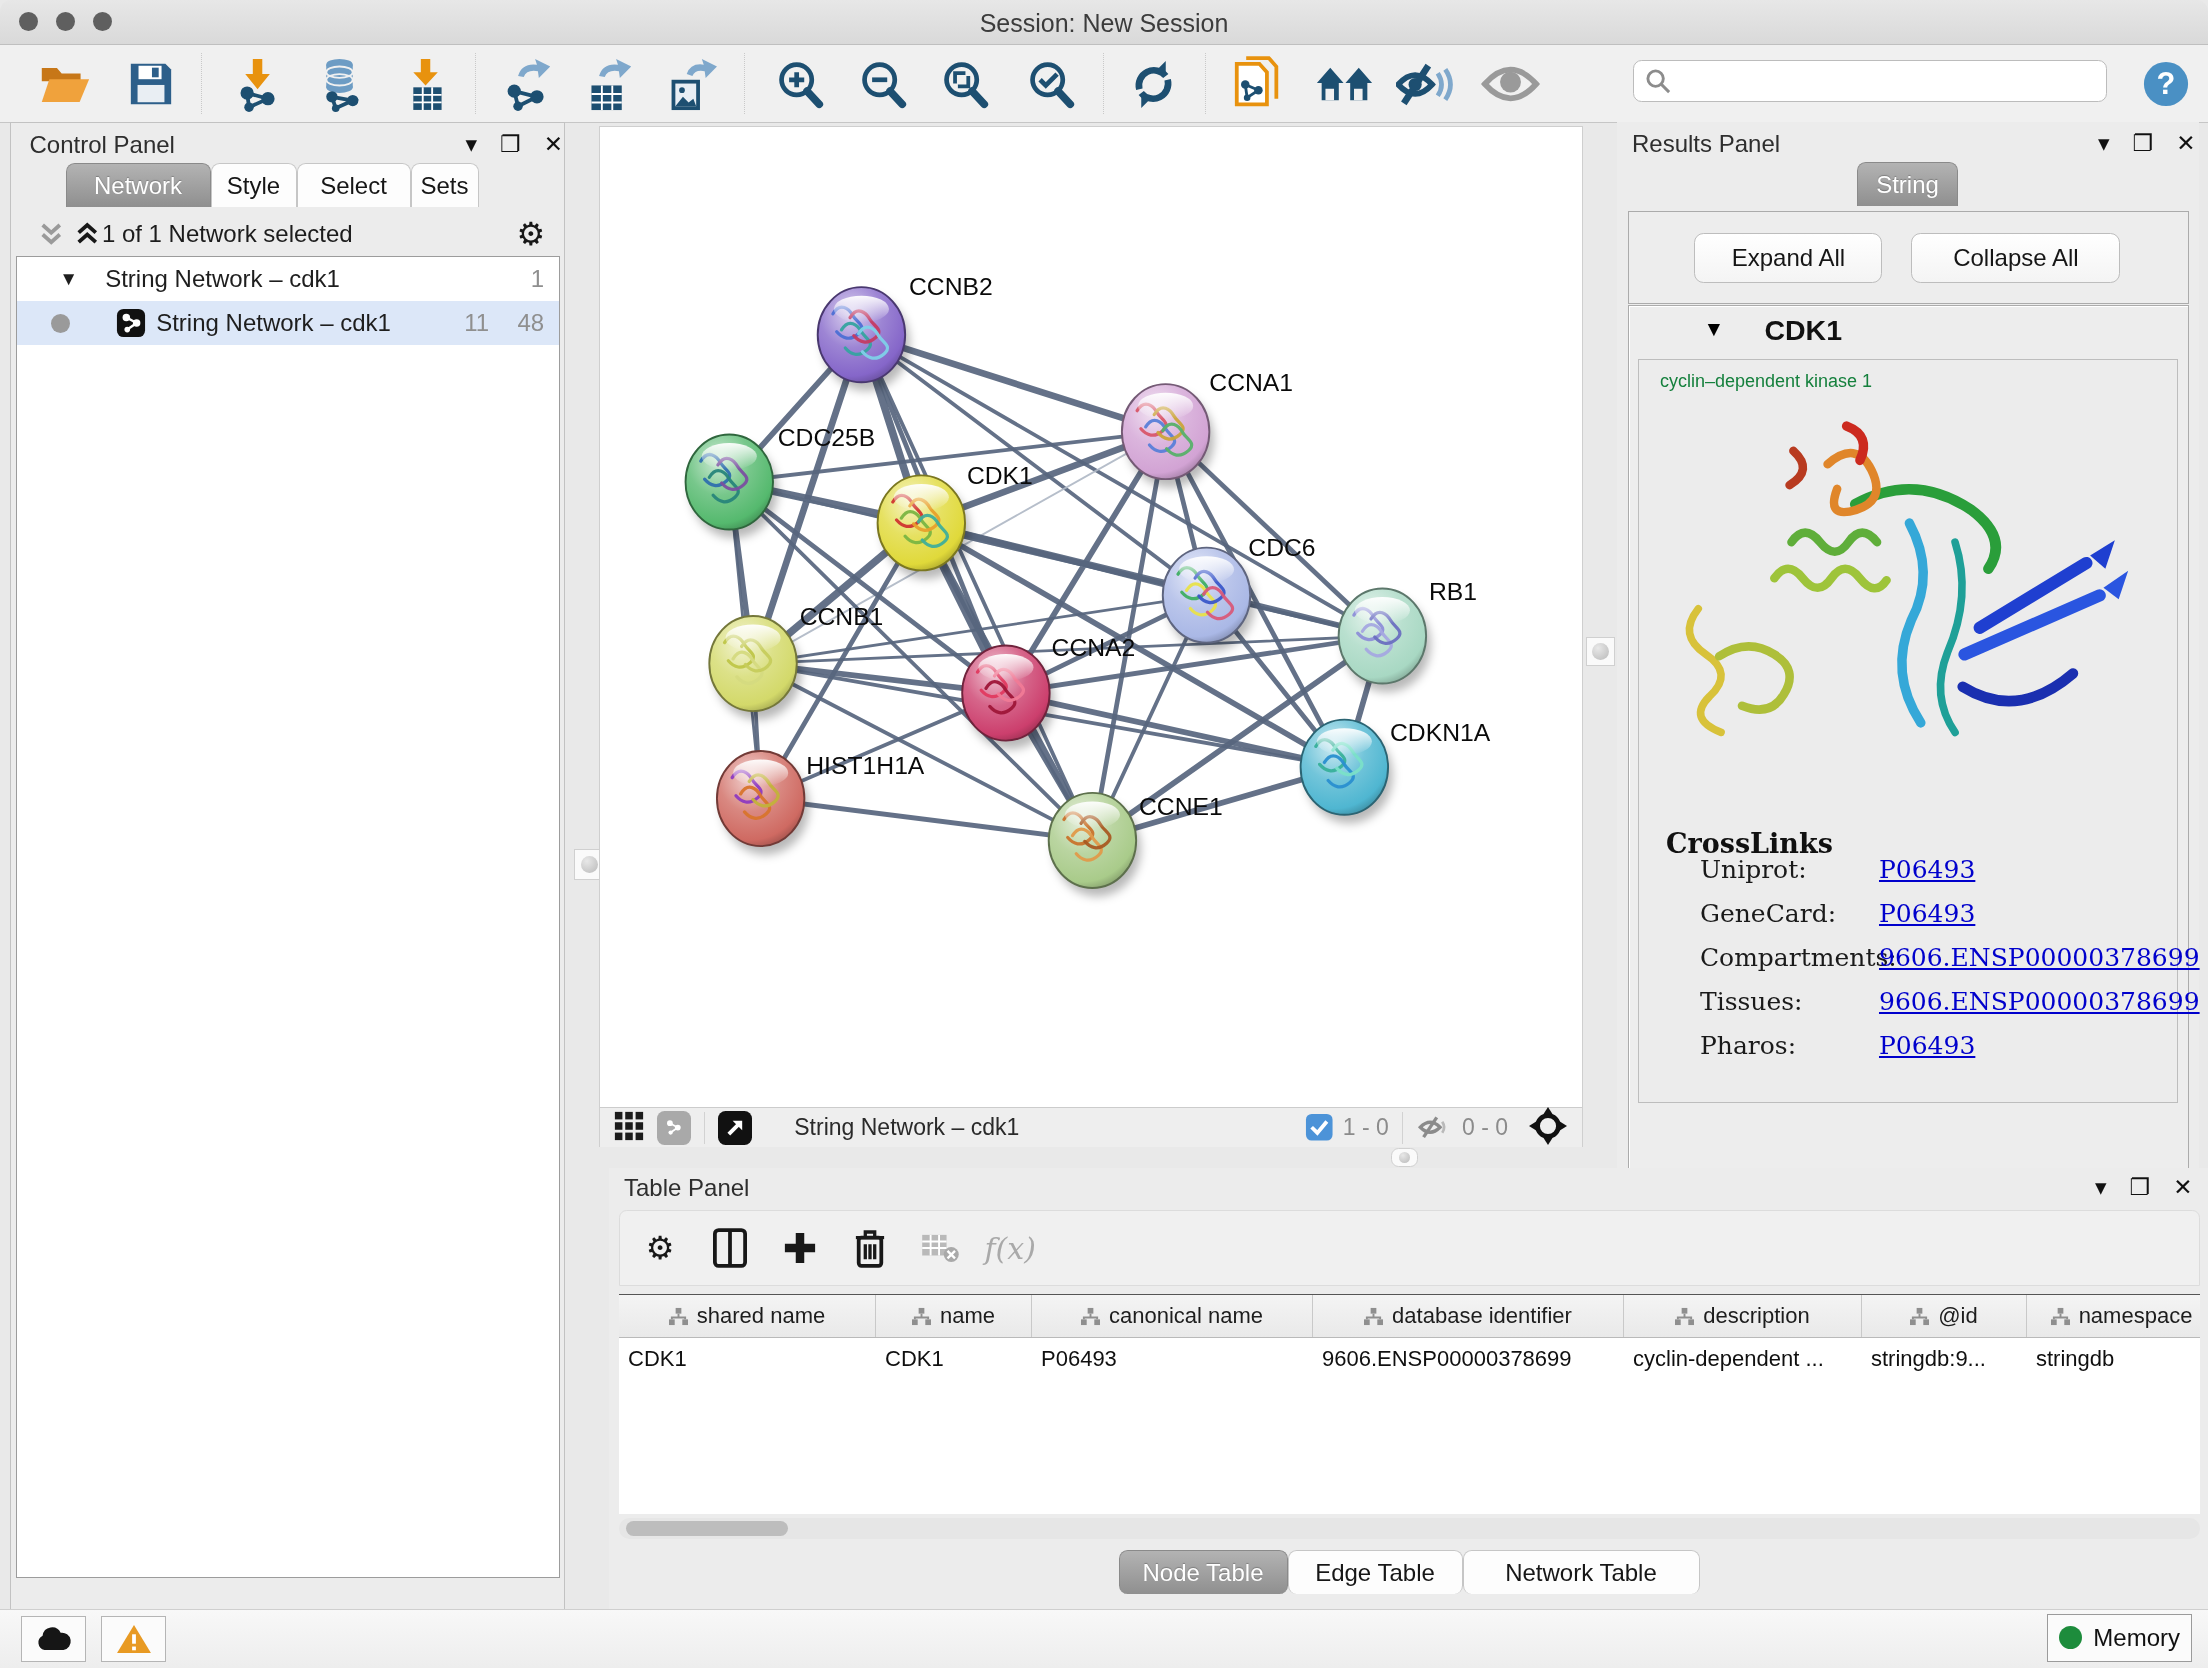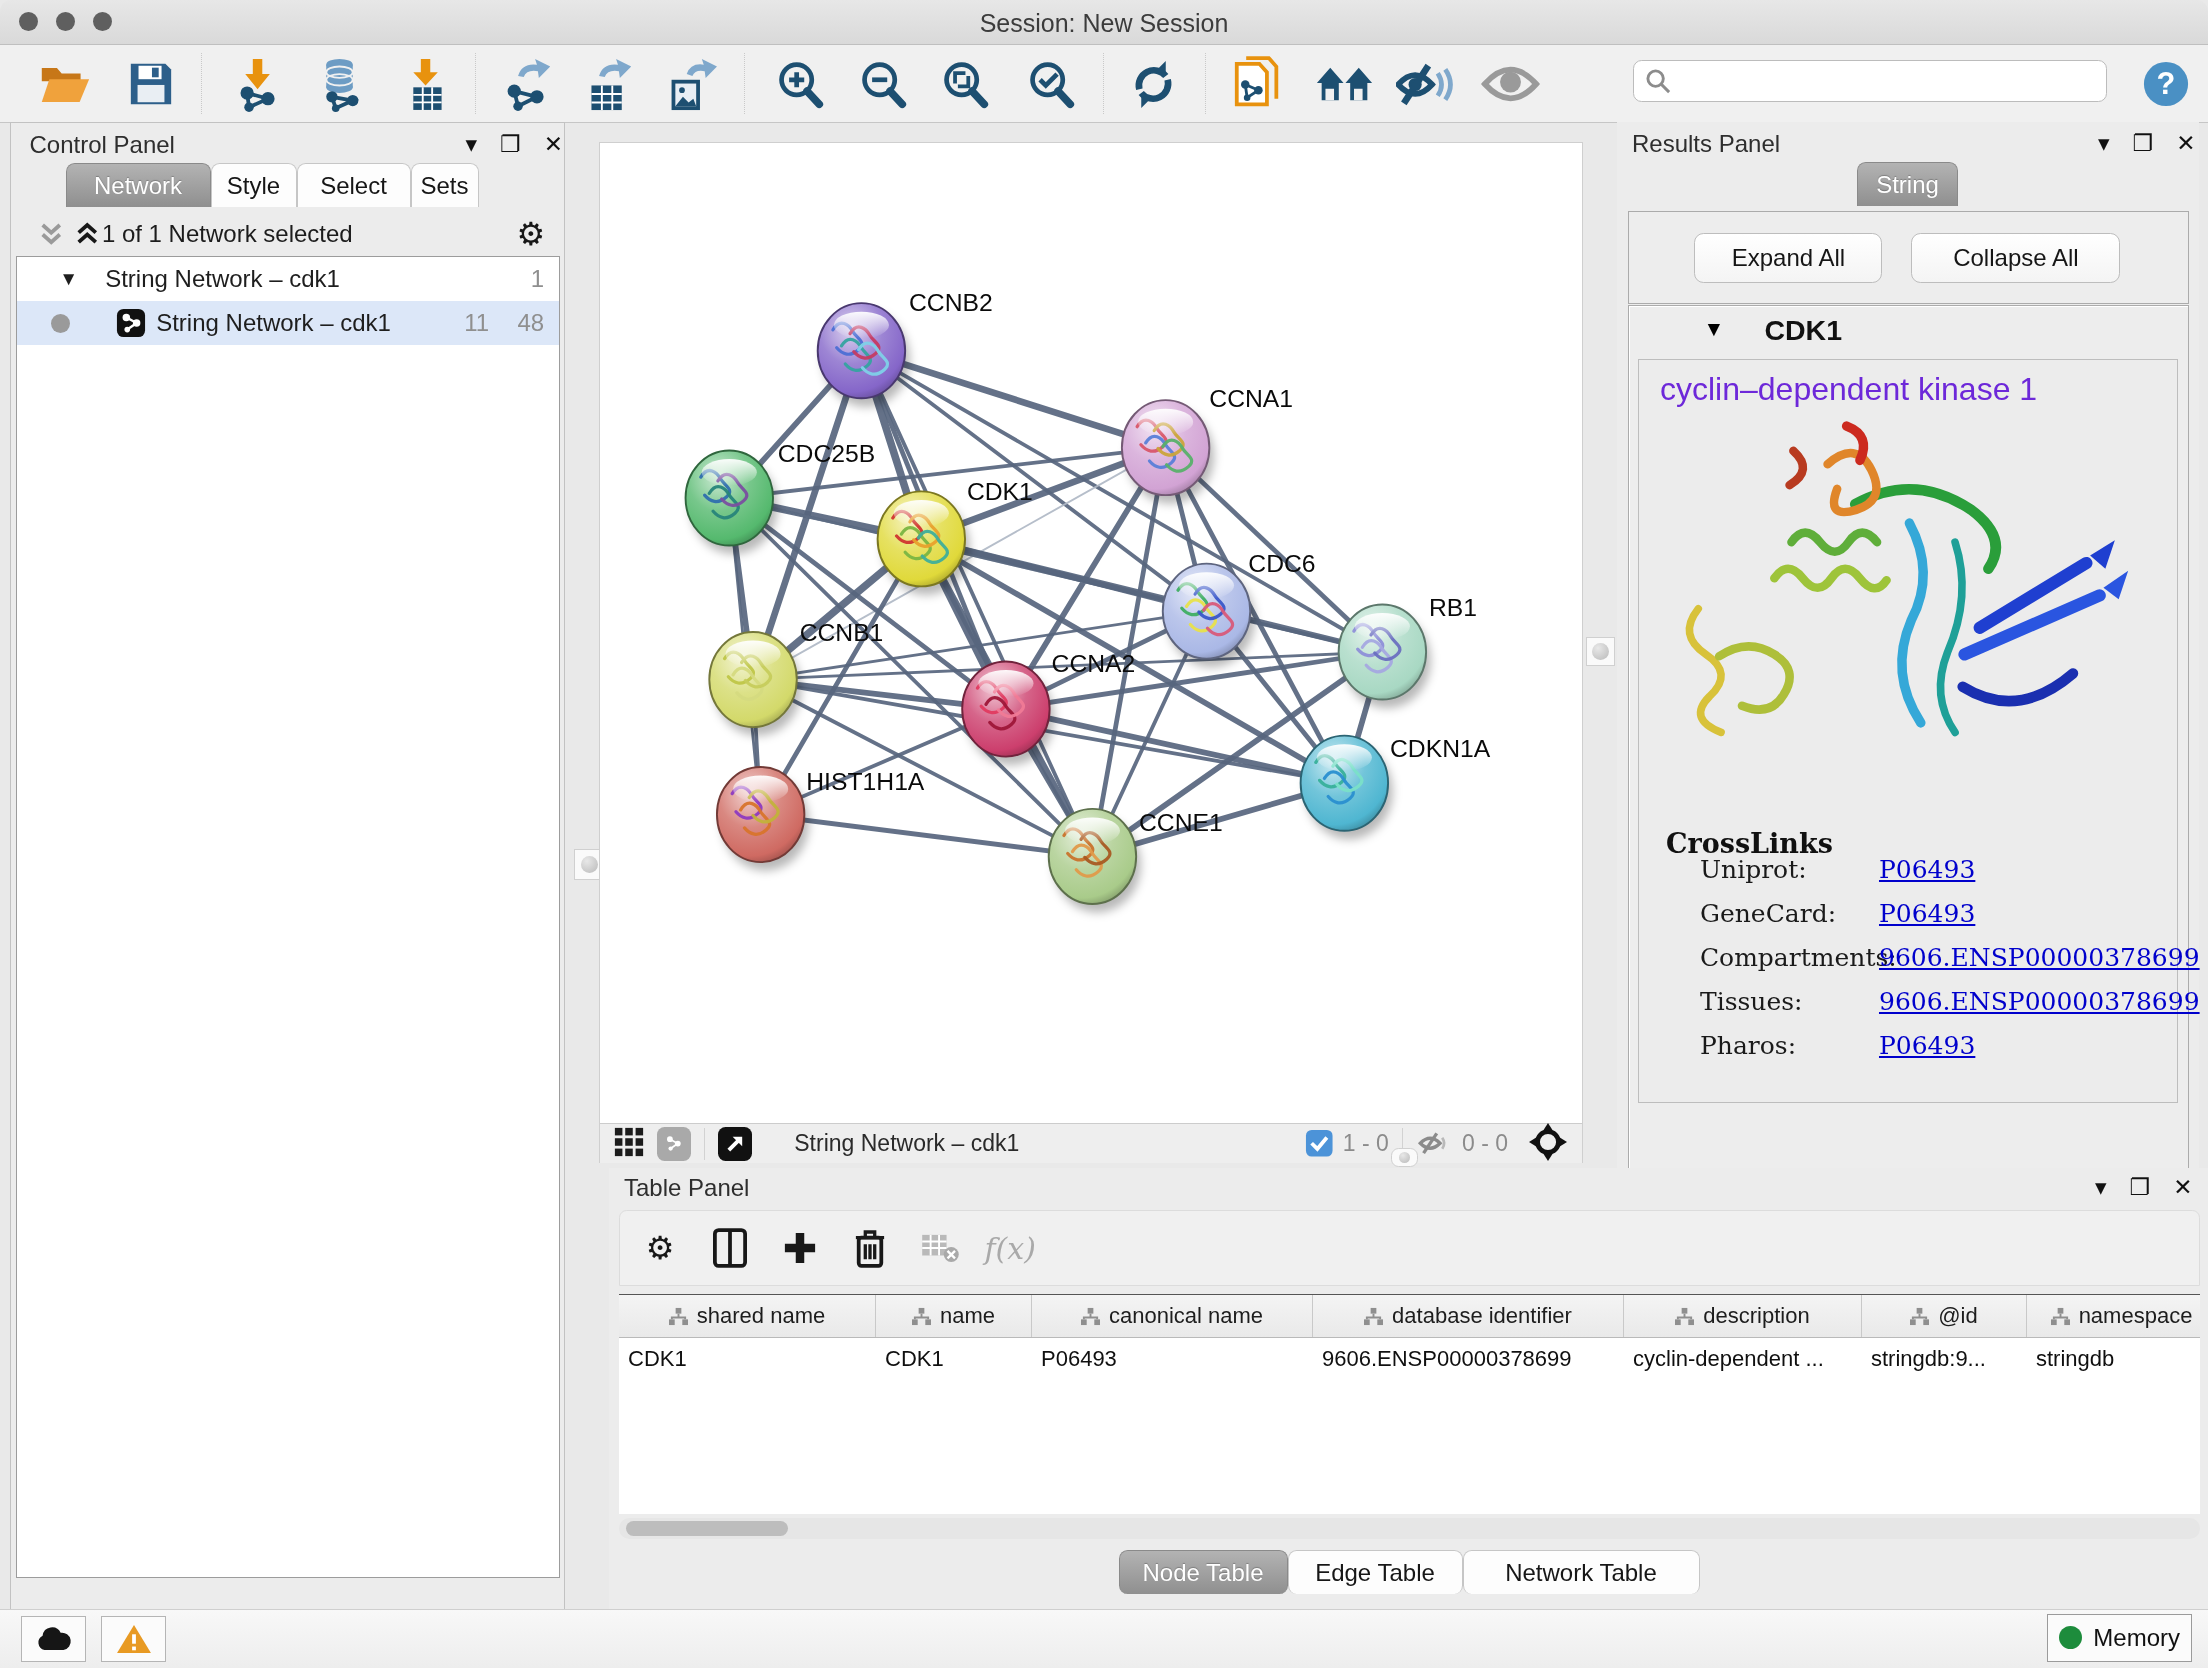--- a/index.html
+++ b/index.html
@@ -22,21 +22,21 @@
   .tab.sel{background:linear-gradient(#b3b3b3,#8f8f8f);color:#fff;border-color:#8a8a8a;text-shadow:0 -1px 1px rgba(0,0,0,.25);}
   .btn{background:linear-gradient(#ffffff,#f4f4f4);border:1.9px solid #bdbdbd;border-radius:9.5px;font-size:24px;color:#161616;display:flex;align-items:center;justify-content:center;}
   
   #control-panel{left:9.5px;top:122px;width:555px;height:1488px;background:#ececec;border:1px solid #c2c2c2;box-sizing:border-box;}
   #cp-subheader{position:absolute;left:3.8px;top:89px;width:546px;height:44px;display:flex;align-items:center;font-size:24px;color:#1c1c1c;}
   #net-tree{position:absolute;left:5.7px;top:133px;width:544px;height:1322px;background:#fff;border:1px solid #9c9c9c;box-sizing:border-box;}
   .tree-row{position:relative;height:44px;display:flex;align-items:center;font-size:24px;color:#1e1e1e;}
   .tree-row.sel{background:#dce7f8;}
   .tcount{position:absolute;color:#8f8f8f;}
   
-  #network-panel{left:599px;top:126px;width:984px;height:1021px;background:#fff;border:1px solid #cfcfcf;box-sizing:border-box;margin-top:16px;}
+  #network-panel{left:599px;top:126px;width:984px;height:1021px;background:#fff;border:1px solid #cfcfcf;box-sizing:border-box;}
   #net-canvas{position:absolute;left:0;top:0;width:982px;height:980px;}
   #net-statusbar{position:absolute;left:0;top:980px;width:982px;height:39px;background:#eeeeee;border-top:1px solid #cccccc;display:flex;align-items:center;}
   .sb-div{width:0;height:32px;border-left:1px solid #d2d2d2;margin:0 13.3px;}
   .sb-text{font-size:23px;color:#2a2a2a;}
   .sb-count{font-size:23px;color:#8b8b8b;margin-left:9.5px;}
   .badge{width:34px;height:34px;border-radius:7.6px;display:flex;align-items:center;justify-content:center;}
   
   .split-handle{background:#fafafa;border:1px solid #d0d0d0;display:flex;align-items:center;justify-content:center;}
   .split-dot{width:17px;height:17px;border-radius:50%;background:radial-gradient(circle at 35% 30%,#e8e8e8,#b9b9b9);}
   
@@ -666,21 +666,21 @@
 
   <div id="rp-box1">
     <div class="btn abs" style="left:65px;top:21px;width:186px;height:48px">Expand All</div>
     <div class="btn abs" style="left:282px;top:21px;width:207px;height:48px">Collapse All</div>
   </div>
 
   <div id="rp-box2">
     <span class="abs" style="left:74px;top:11.4px;font-size:21px">▼</span>
     <span class="abs" style="left:135px;top:7.6px;font-size:28.5px;font-weight:bold;color:#111">CDK1</span>
     <div id="rp-inner">
-      <div class="abs" style="left:21px;top:11.4px;font-size:32px;color:#6d28d9">cyclin–dependent kinase 1</div>
+      <div class="abs" style="left:21px;top:11.4px;font-size:18px;color:#15803d">cyclin–dependent kinase 1</div>
 
       <svg class="abs" style="left:21px;top:49px" width="495" height="409" viewBox="0 0 520 430">
         <g fill="none" stroke-linecap="round">
           <path d="M40 210 q-22 28 8 48 q 30 20 4 44 q-24 24 12 38" stroke="#d8c23a" stroke-width="8"></path>
           <path d="M62 260 q30 -20 58 -2 q26 16 10 42 q-14 24 -44 12" stroke="#aebf3a" stroke-width="9"></path>
           <path d="M120 178 q14 -20 30 0 t 30 0 t 30 0 t 28 2" stroke="#9ec43a" stroke-width="9"></path>
           <path d="M138 140 q14 -20 30 0 t 30 0 t 30 0" stroke="#5fae3a" stroke-width="9"></path>
           <path d="M205 100 q62 -34 122 6 q40 30 18 62" stroke="#2a9e3a" stroke-width="11"></path>
           <path d="M176 58 q30 -26 46 6 q16 32 -16 42 q-32 10 -20 -22" stroke="#e0862a" stroke-width="9"></path>
           <path d="M196 18 q26 10 14 36" stroke="#cc2a1f" stroke-width="10"></path>

